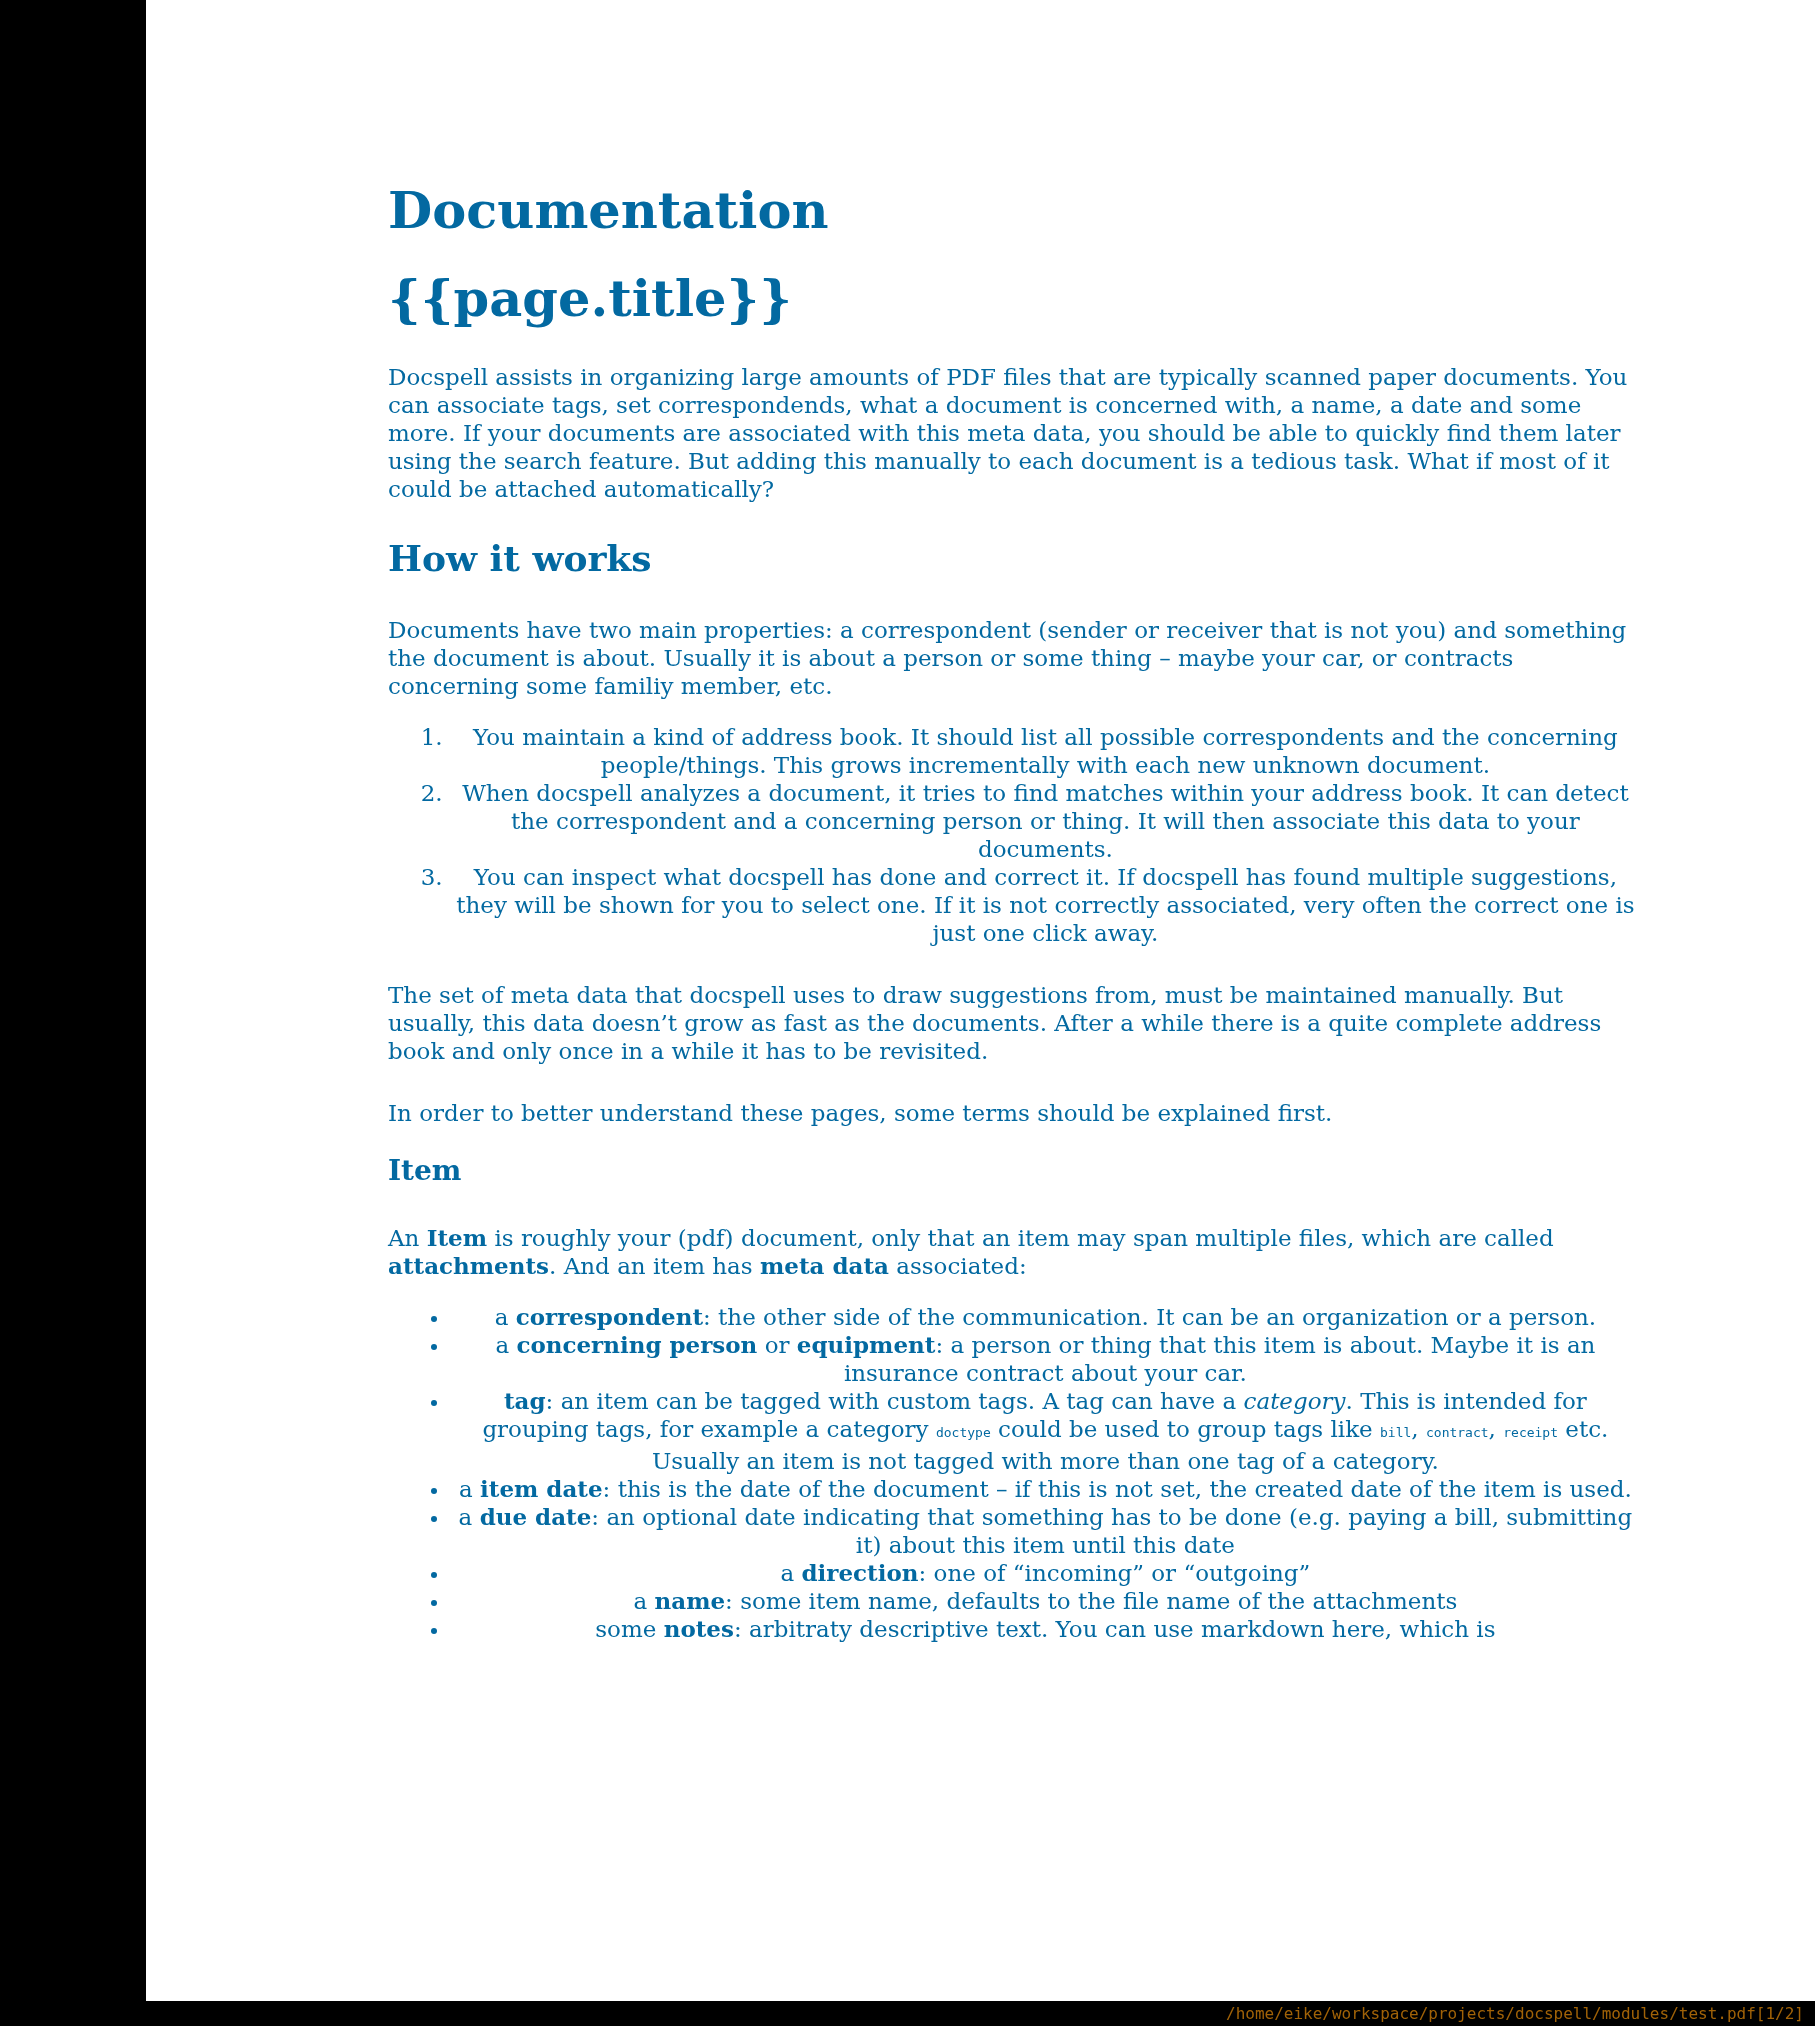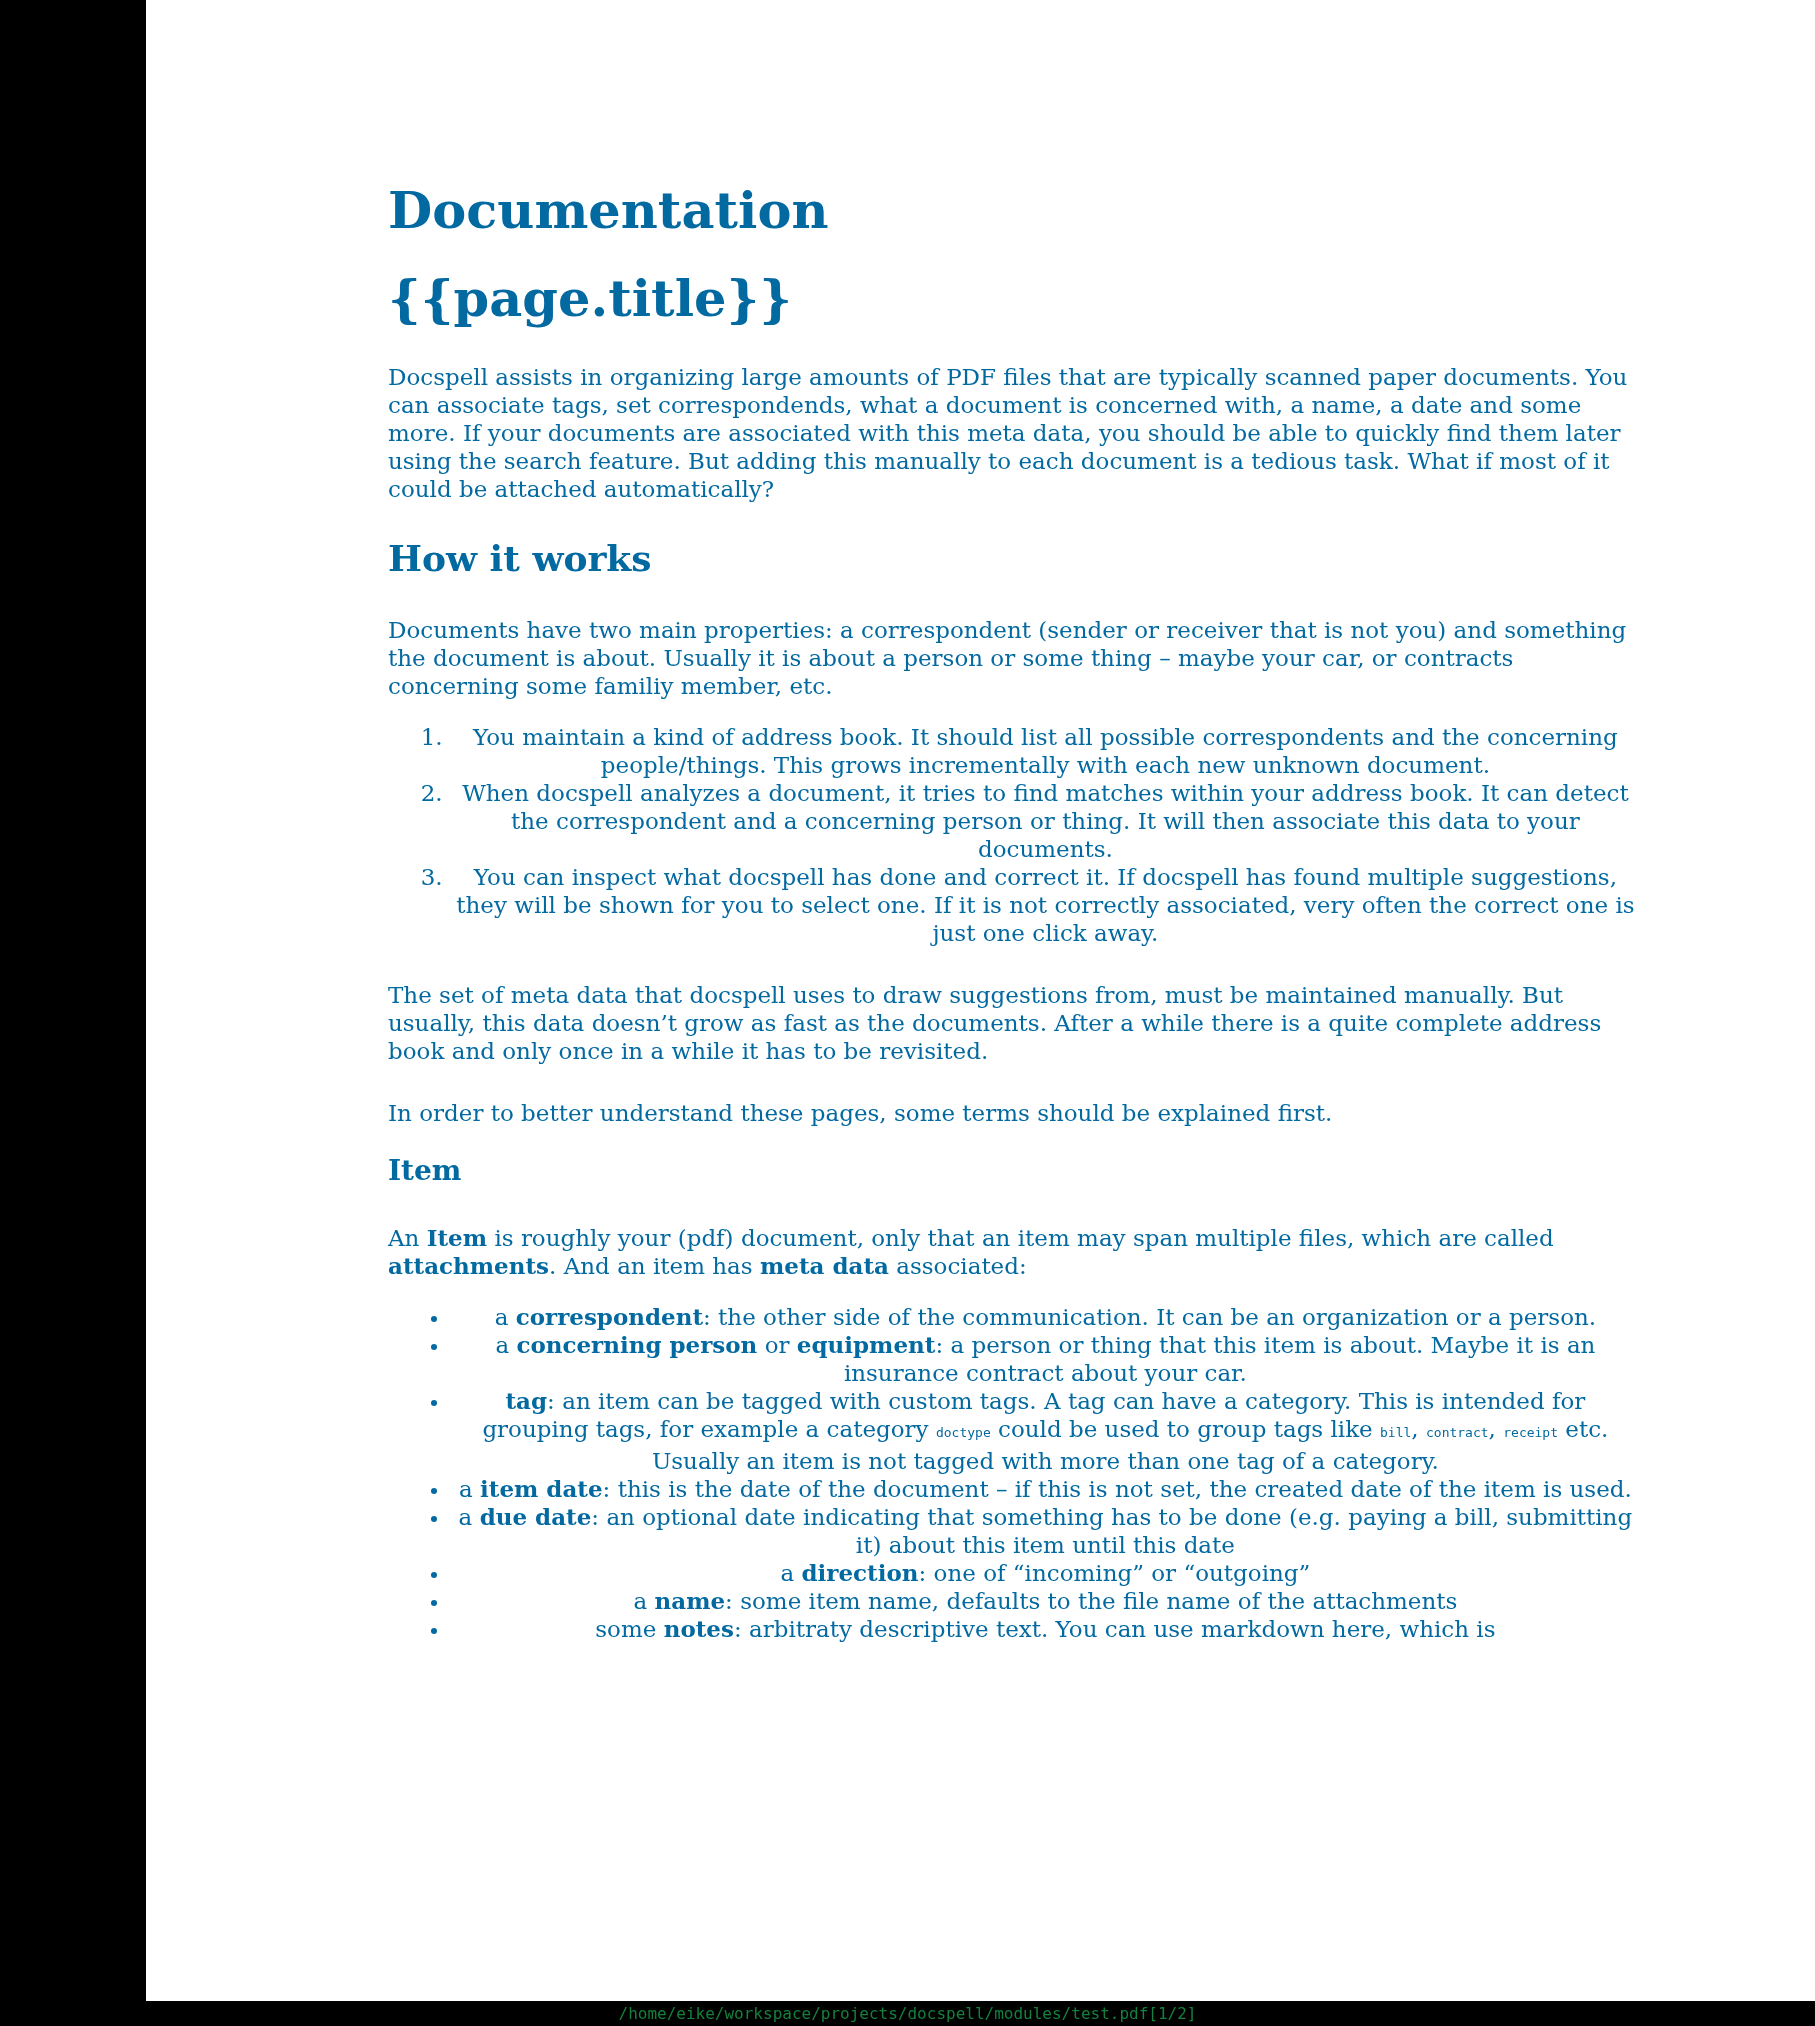--- a/index.html
+++ b/index.html
@@ -52,37 +52,37 @@
   ol, ul {
     font-size: 23px;
     line-height: 28px;
     margin: 23px 0 0 0;
     padding-left: 62px;
     text-align: center;
   }
   li { padding-left: 3.8px; }
   ul li::marker { font-size: 21px; }
   .run-bold { font-weight: bold; }
-  .run-italic { }
+  .run-italic { font-style: italic; }
   .run-mono {
     font-family: "DejaVu Sans Mono", monospace;
     font-size: 13px;
   }
   .statusbar {
     position: absolute;
     left: 0;
     bottom: 0;
     width: 100%;
     height: 24.6px;
     background: #000000;
-    color: #15803d;
+    color: #a16207;
     font-family: "DejaVu Sans Mono", monospace;
     font-size: 16px;
     display: flex;
-    justify-content: center;
+    justify-content: flex-end;
     align-items: center;
     padding: 0 11px;
     box-sizing: border-box;
   }
 </style>
 </head>
 <body>
 
 <div class="viewer">
 

